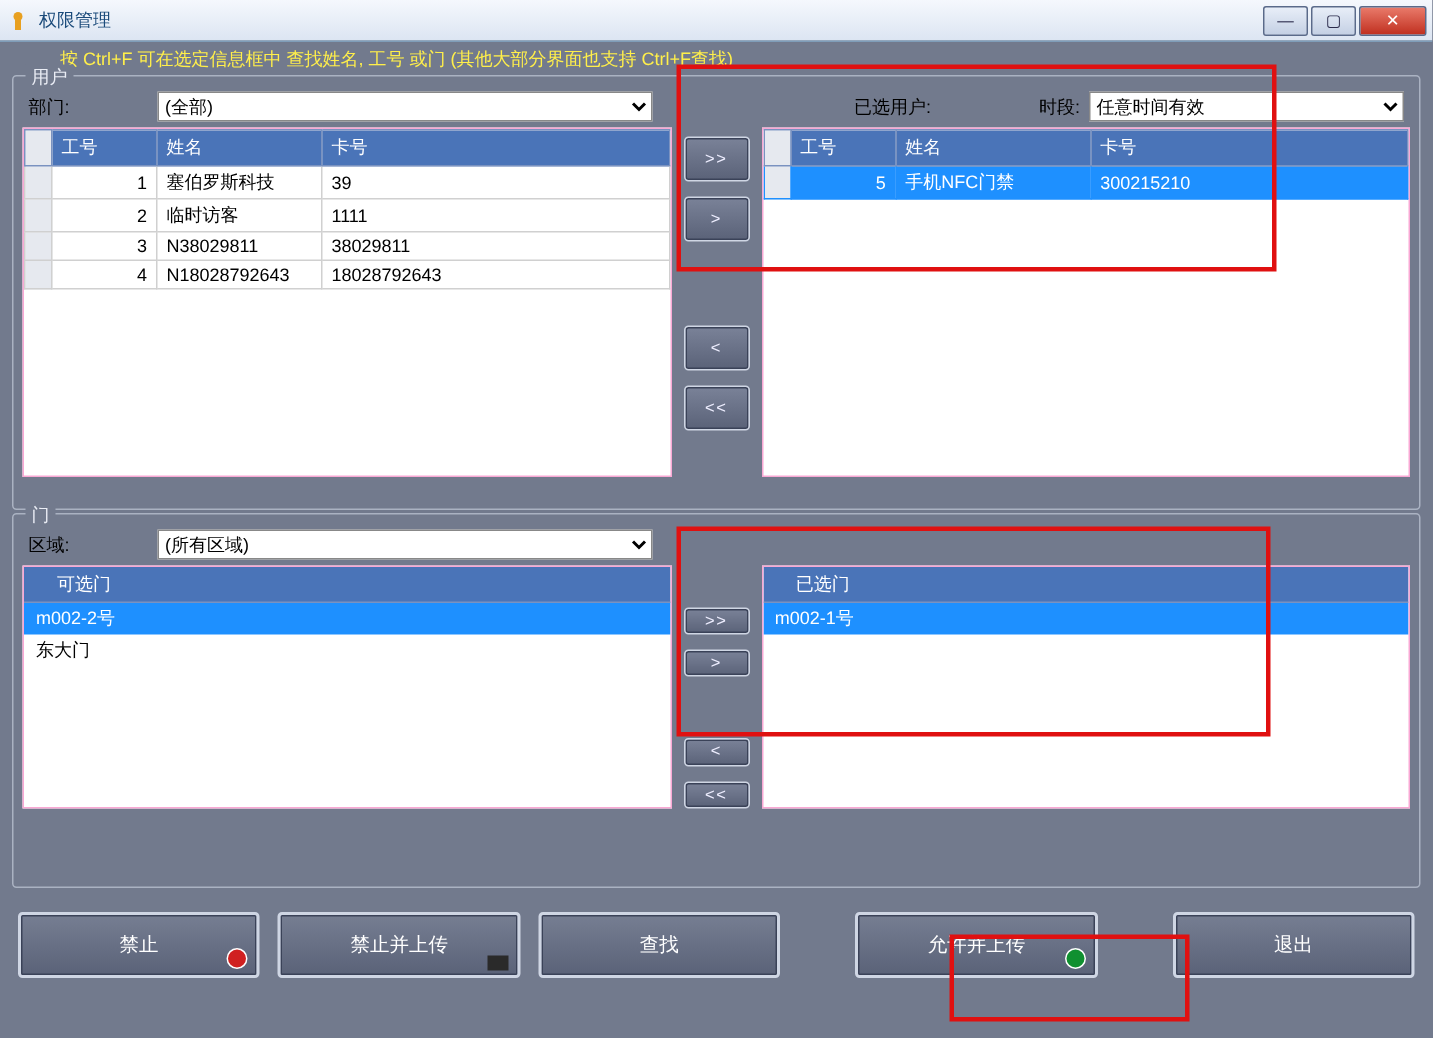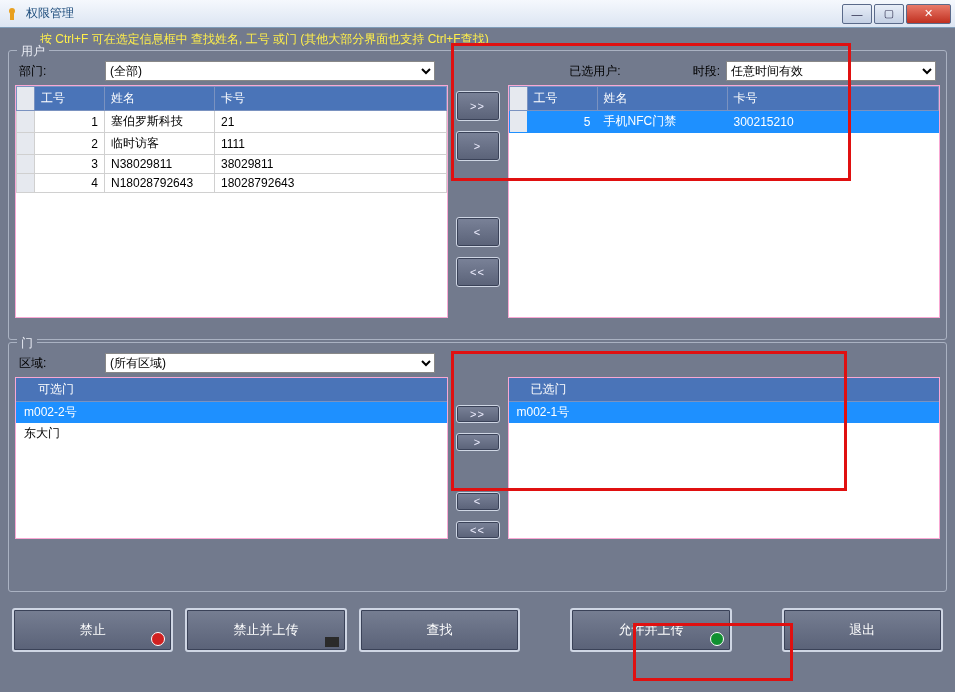--- a/index.html
+++ b/index.html
@@ -85,21 +85,21 @@
             <tr>
           <th class="rowhdr"></th>
           <th style="width:70px">工号</th>
           <th style="width:110px">姓名</th>
           <th>卡号</th>
         </tr>
         <tr>
               <td class="rowhdr"></td>
               <td class="rn">1</td>
               <td>塞伯罗斯科技</td>
-              <td>21</td>
+              <td>39</td>
             </tr>
         <tr>
               <td class="rowhdr"></td>
               <td class="rn">2</td>
               <td>临时访客</td>
               <td>1111</td>
             </tr>
         <tr>
               <td class="rowhdr"></td>
               <td class="rn">3</td>

